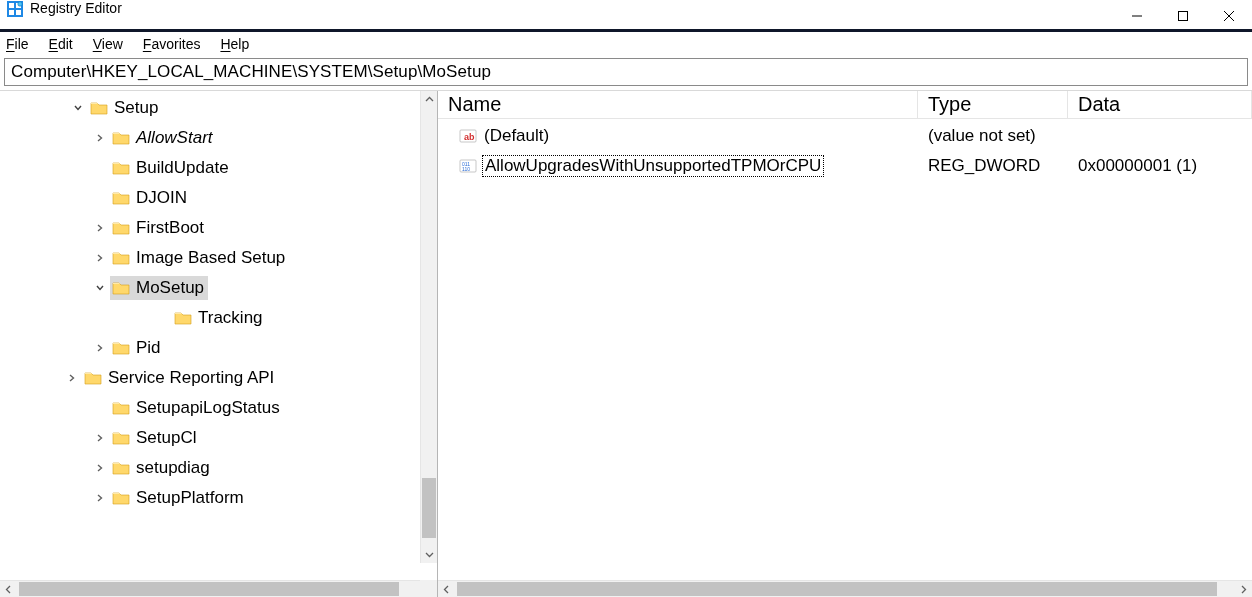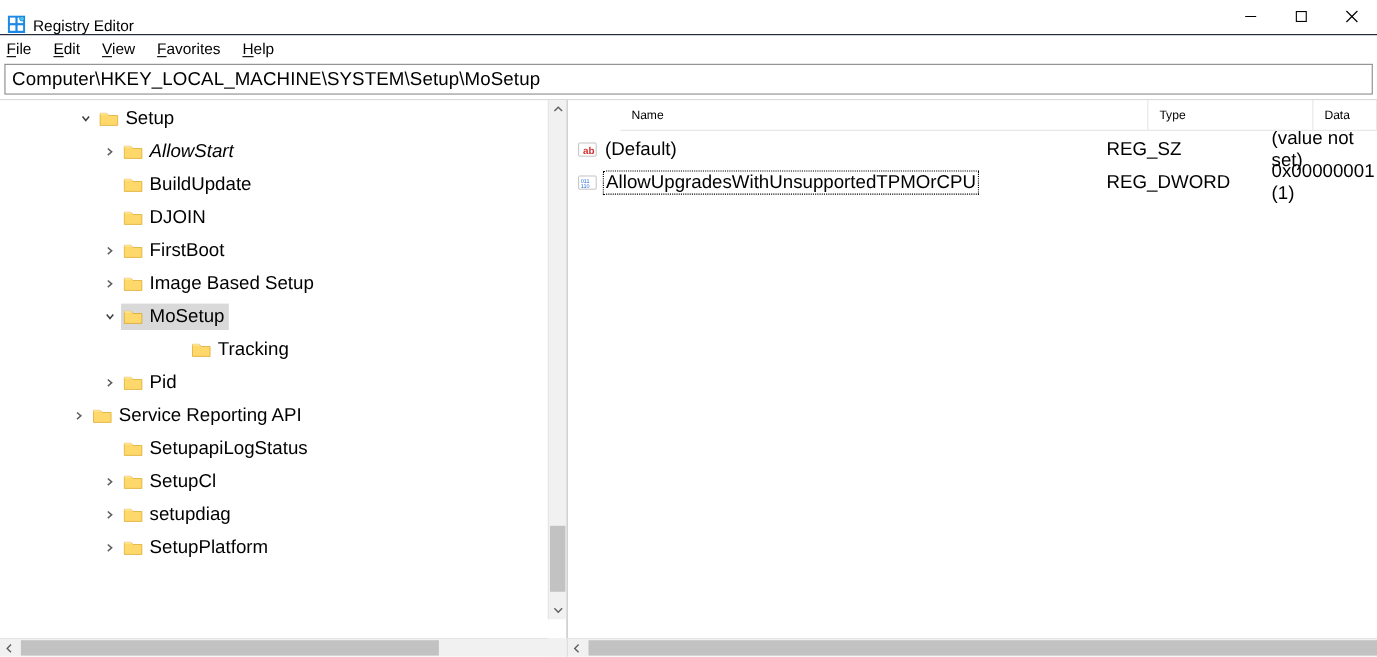--- a/index.html
+++ b/index.html
@@ -13,24 +13,24 @@
     background: #fff;
     overflow: hidden;
     box-sizing: border-box;
   }
   *, *::before, *::after { box-sizing: border-box; }
 
   
   .titlebar {
     height: 32px;
     display: flex;
-    align-items: flex-end;
+    align-items: flex-start;
     padding-left: 6px;
     background: #fff;
-    border-bottom: 1px solid #0f172a;
+    border-bottom: 3px solid #0f172a;
   }
   .titlebar .app-icon {
     width: 18px; height: 18px;
     margin-right: 6px;
     display: flex; align-items: center; justify-content: center;
   }
   .titlebar .title-text {
     font-size: 14px;
   }
   .win-controls {
@@ -76,21 +76,21 @@
     white-space: nowrap;
   }
 
   
   .main {
     display: flex;
     height: calc(597px - 32px - 24px - 28px - 6px);
     border-top: 1px solid #d9d9d9;
   }
   .pane-left {
-    width: 516px;
+    width: 438px;
     position: relative;
     border-right: 1px solid #b5b5b5;
     display: flex;
     flex-direction: column;
   }
   .pane-right {
     flex: 1;
     position: relative;
     display: flex;
     flex-direction: column;
@@ -192,22 +192,21 @@
     position: absolute;
     right: 0; bottom: 0;
   }
 
   
   .list-header {
     height: 28px;
     display: flex;
     align-items: center;
     border-bottom: 1px solid #e5e5e5;
-    font-size: 11px;
-    margin-left: 48px;
+    font-size: 20px;
   }
   .list-header .col {
     padding: 0 10px;
     border-right: 1px solid #e5e5e5;
     height: 100%;
     display: flex;
     align-items: center;
   }
   .col-name { width: 480px; }
   .col-type { width: 150px; }
@@ -220,21 +219,21 @@
     position: relative;
   }
   .list-row {
     height: 30px;
     display: flex;
     align-items: center;
     font-size: 17px;
   }
   .list-row .cell-name {
     width: 480px;
-    padding-left: 8px;
+    padding-left: 20px;
     display: flex;
     align-items: center;
   }
   .list-row .cell-type { width: 150px; padding-left: 10px; }
   .list-row .cell-data { flex: 1; padding-left: 10px; }
 
   .value-icon {
     width: 20px; height: 18px;
     margin-right: 4px;
     display: inline-flex;
@@ -531,21 +530,20 @@
         <div class="list-row">
           <div class="cell-name">
             <span class="value-icon">
               <svg width="18" height="16" viewBox="0 0 18 16">
                 <rect x="1" y="2" width="16" height="12" rx="1" fill="#ffffff" stroke="#b0b0b0" stroke-width="0.7"></rect>
                 <text x="5" y="12" font-size="9" font-weight="bold" fill="#d32f2f" font-family="Arial">ab</text>
               </svg>
             </span>
             <span class="value-name-span">(Default)</span>
           </div>
-          <div class="cell-type">REG_SZ</div>
           <div class="cell-data">(value not set)</div>
         </div>
         <div class="list-row">
           <div class="cell-name">
             <span class="value-icon">
               <svg width="18" height="16" viewBox="0 0 18 16">
                 <rect x="1" y="2" width="16" height="12" rx="1" fill="#ffffff" stroke="#b0b0b0" stroke-width="0.7"></rect>
                 <text x="3" y="8" font-size="5" fill="#2b6cd6" font-family="Arial">011</text>
                 <text x="3" y="13" font-size="5" fill="#2b6cd6" font-family="Arial">110</text>
               </svg>

